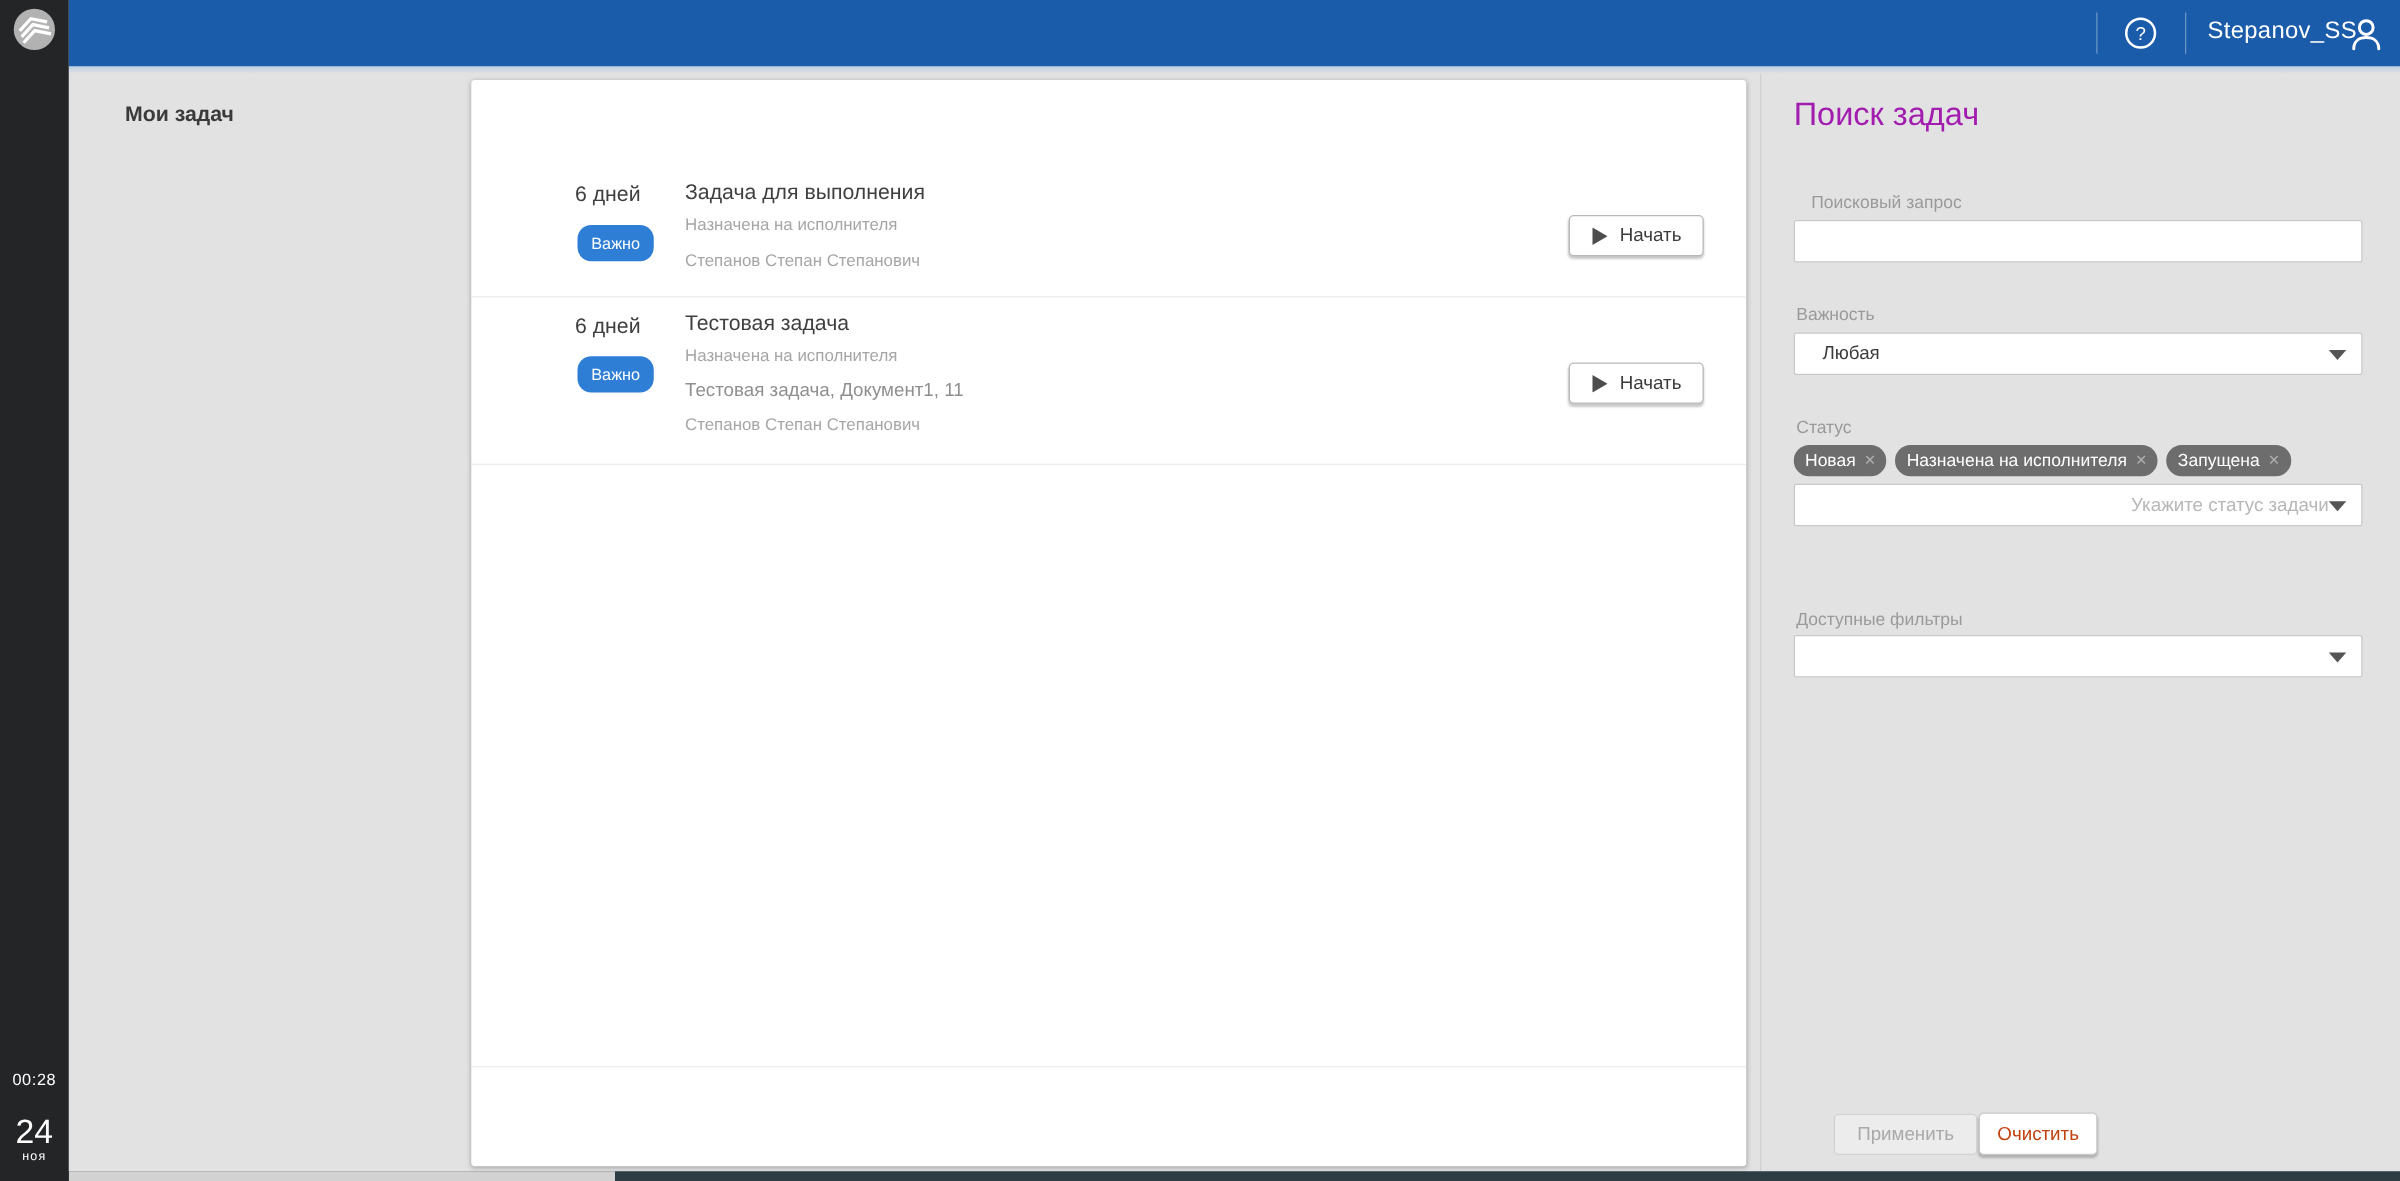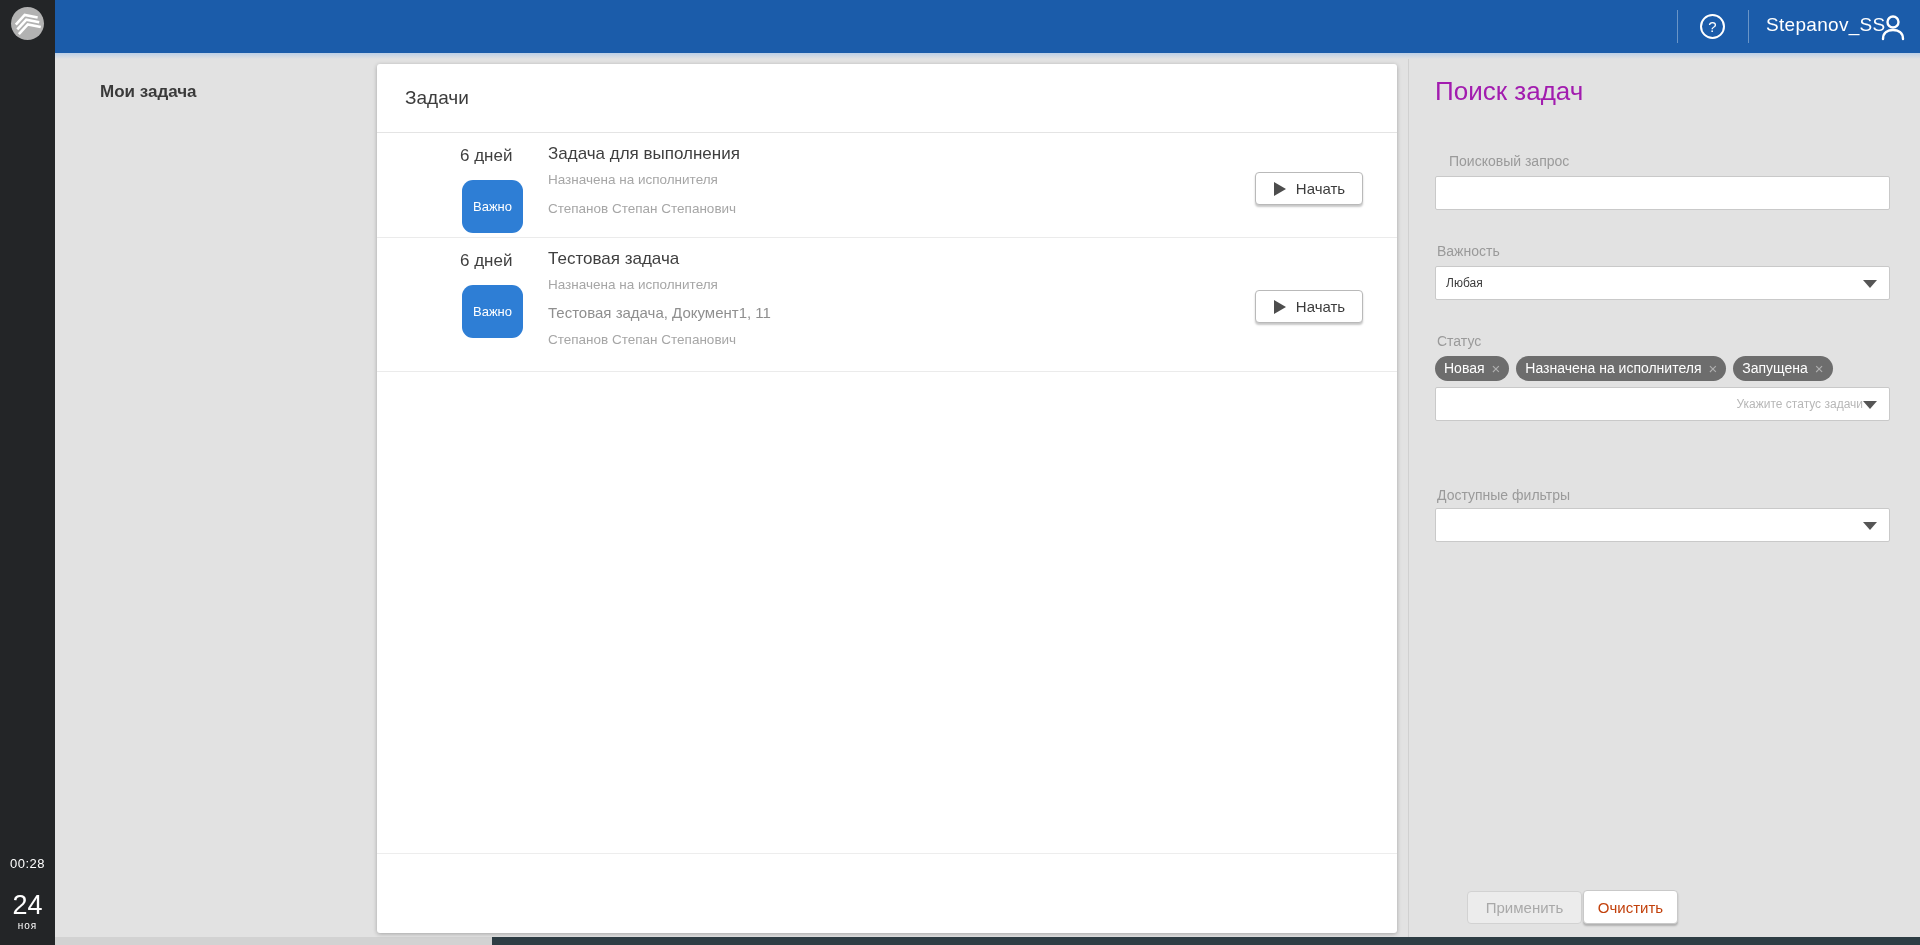--- a/index.html
+++ b/index.html
@@ -31,21 +31,21 @@
   
   .card { position:absolute; left:377px; top:64px; width:1020px; height:869px; background:#fff;
           border-radius:3px; box-shadow:0 1px 4px rgba(0,0,0,.28); z-index:2; }
   .card-header { position:absolute; left:0; top:0; width:100%; height:69px; border-bottom:1px solid #e4e4e4; }
   .card-title { position:absolute; left:28px; top:23px; font-size:19px; color:#3c3c3c; }
   .task-row { position:absolute; left:0; width:100%; border-bottom:1px solid #ebebeb; }
   .row1 { top:69px;  height:105px; }
   .row2 { top:174px; height:134px; }
   .t-deadline { position:absolute; left:83px; top:13px; font-size:17px; color:#3f3f3f; }
   .t-badge { position:absolute; left:85px; display:inline-block; background:#2e7ed5; color:#fff;
-             font-size:13px; line-height:21px; padding:16px 11px; border-radius:11px; }
+             font-size:13px; line-height:21px; padding:4px 11px; border-radius:11px; }
   .row1 .t-badge { top:47px; } .row2 .t-badge { top:47px; }
   .t-title  { position:absolute; left:171px; top:11px; font-size:17px; color:#3f3f3f; cursor:pointer; }
   .t-status { position:absolute; left:171px; top:39px; font-size:13.5px; color:#a6a6a6; }
   .t-attach { position:absolute; left:171px; top:66px; font-size:15px;  color:#8f8f8f; cursor:pointer; }
   .row1 .t-author { position:absolute; left:171px; top:68px; font-size:13.5px; color:#a6a6a6; }
   .row2 .t-author { position:absolute; left:171px; top:94px; font-size:13.5px; color:#a6a6a6; }
   .start-btn { position:absolute; left:878px; width:108px; height:33px; background:#fff;
                border:1px solid #b9b9b9; border-radius:4px; box-shadow:0 2px 2px rgba(0,0,0,.22);
                font-family:"Liberation Sans", sans-serif; font-size:15px; color:#3c3c3c;
                display:flex; align-items:center; justify-content:center; gap:10px; cursor:pointer; }
@@ -56,21 +56,21 @@
   .panel-divider { position:absolute; left:1408px; top:59px; width:1px; height:878px; background:#d0d0d0; }
   .sp-title { position:absolute; left:1435px; top:76px; font-size:26px; color:#a21caf; }
   .sp-label { position:absolute; font-size:14px; color:#9a9a9a; }
   .lbl-query   { left:1437px; top:153px;margin-left:12px; }
   .lbl-imp     { left:1437px; top:243px; }
   .lbl-status  { left:1437px; top:333px; }
   .lbl-filters { left:1437px; top:487px; }
   .sp-input, .sp-select {
       position:absolute; left:1435px; width:455px; height:34px; background:#fff;
       border:1px solid #c9c9c9; border-radius:2px; font-family:"Liberation Sans", sans-serif;
-      font-size:12px; color:#3c3c3c; padding:0 26px 0 10px; outline:none; }
+      font-size:15px; color:#3c3c3c; padding:0 26px 0 22px; outline:none; }
   .inp-query   { top:176px; }
   .sel-imp     { top:266px; line-height:32px; cursor:pointer; }
   .inp-status  { top:387px;text-align:right; }
   .sel-filters { top:508px; cursor:pointer; }
   .inp-status::placeholder { color:#b7b7b7; }
   .caret { position:absolute; width:0; height:0; border-left:7px solid transparent;
            border-right:7px solid transparent; border-top:8px solid #555; cursor:pointer; }
   .caret-imp     { left:1863px; top:280px; }
   .caret-status  { left:1863px; top:401px; }
   .caret-filters { left:1863px; top:522px; }
@@ -117,26 +117,23 @@
   <circle cx="13.5" cy="13.5" r="11.5" fill="none" stroke="#ffffff" stroke-width="2"></circle>
   <text x="13.5" y="19" text-anchor="middle" font-size="15" font-family="Liberation Sans, sans-serif" fill="#ffffff">?</text>
 </svg>
 <div class="topbar-sep sep2" style="z-index:6;"></div>
 <div class="username" style="z-index:6;">Stepanov_SS</div>
 <svg class="user-icon" viewBox="0 0 26 28" style="z-index:6;">
   <circle cx="13" cy="9" r="5.5" fill="none" stroke="#ffffff" stroke-width="2.4"></circle>
   <path d="M3 26 C3 19.5 8 17 13 17 C18 17 23 19.5 23 26" fill="none" stroke="#ffffff" stroke-width="2.4" stroke-linecap="round"></path>
 </svg>
 
-<div class="nav-title">Мои задача</div>
+<div class="nav-title">Мои задач</div>
 
 <div class="card">
-  <div class="card-header">
-    <div class="card-title">Задачи</div>
-  </div>
 
   <div class="task-row row1">
     <div class="t-deadline">6 дней</div>
     <div class="t-badge">Важно</div>
     <div class="t-title">Задача для выполнения</div>
     <div class="t-status">Назначена на исполнителя</div>
     <div class="t-author">Степанов Степан Степанович</div>
     <button class="start-btn">
       <svg width="13" height="14" viewBox="0 0 13 14">
           <polygon points="1,0 13,7 1,14" fill="#4d4d4d"></polygon>

